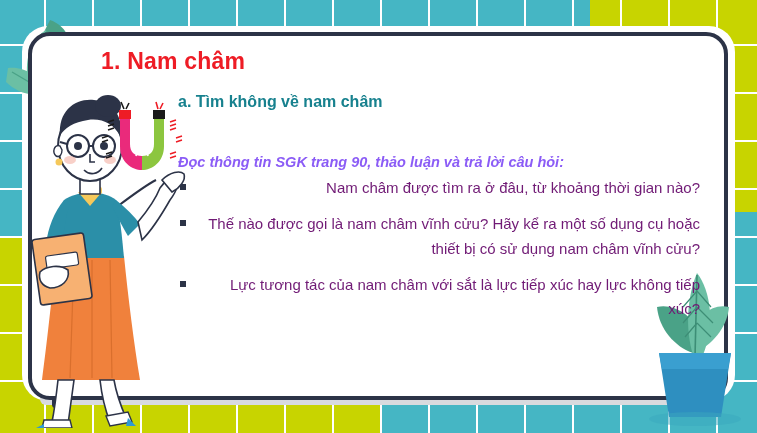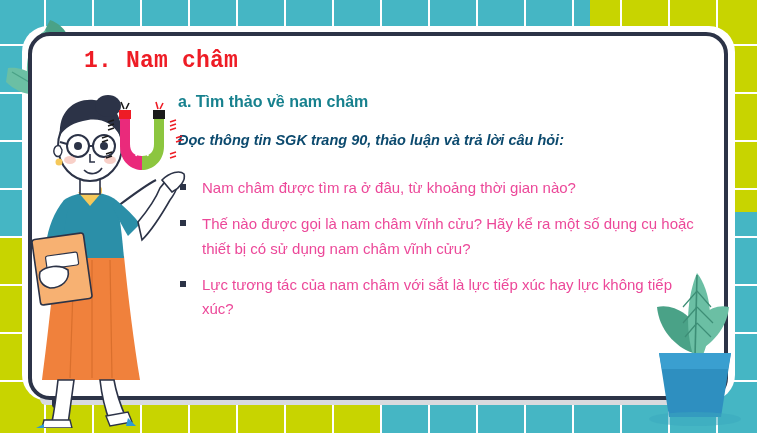--- a/index.html
+++ b/index.html
@@ -43,38 +43,38 @@
   .leg-left  { left:52px;  top:78px;  height:330px; }
   .leg-right { right:40px; top:120px; height:285px; }
   .board-shadow {
     position:absolute; left:40px; bottom:28px; width:676px; height:12px;
     background:#d8dade; border-radius:6px; z-index:4;
   }
 
   
   .content { position:absolute; inset:0; z-index:8; }
   .h-title {
-    position:absolute; left:84px; top:48px;
-    font-size:23px; font-weight:bold; color:#ee1c25; letter-spacing:.2px;font-family:Liberation Mono, monospace;
+    position:absolute; left:101px; top:48px;
+    font-size:23px; font-weight:bold; color:#ee1c25; letter-spacing:.2px;
   }
   .h-sub {
     position:absolute; left:178px; top:93px;
     font-size:16px; font-weight:bold; color:#17818e;
   }
   .h-instruction {
-    position:absolute; left:178px; top:132px;
-    font-size:14.5px; font-weight:bold; font-style:italic; color:#0c4a6e;
+    position:absolute; left:178px; top:154px;
+    font-size:14.5px; font-weight:bold; font-style:italic; color:#8b5cf6;
   }
   .bullets { position:absolute; left:178px; top:176px; width:522px; }
   .bullet { position:relative; padding-left:24px; margin-bottom:12px; }
   .bullet .sq {
     position:absolute; left:2px; top:8px; width:6px; height:6px; background:#2c3347;
   }
   .bullet .txt {
-    font-size:15px; color:#ec4899; line-height:1.62; display:block;
+    font-size:15px; color:#701a75; line-height:1.62; display:block;text-align:right;
   }
 
   
   .plant-tl { position:absolute; left:6px; top:12px; width:92px; height:120px; z-index:2; }
 
   
   .plant-br { position:absolute; right:4px; bottom:6px; width:118px; height:190px; z-index:7; }
 
   
   .teacher { position:absolute; left:22px; top:88px; width:180px; height:340px; z-index:9; }
@@ -162,21 +162,21 @@
   </svg>
 
   <div class="board-leg leg-left"></div>
   <div class="board-leg leg-right"></div>
   <div class="board-shadow"></div>
 
   <div class="board"></div>
 
   <div class="content">
     <div class="h-title">1. Nam châm</div>
-    <div class="h-sub">a. Tìm thảo về nam châm</div>
+    <div class="h-sub">a. Tìm không về nam châm</div>
     <div class="h-instruction">Đọc thông tin SGK trang 90, thảo luận và trả lời câu hỏi:</div>
 
     <div class="bullets">
       <div class="bullet">
         <span class="sq"></span>
         <span class="txt">Nam châm được tìm ra ở đâu, từ khoảng thời gian nào?</span>
       </div>
       <div class="bullet">
         <span class="sq"></span>
         <span class="txt">Thế nào được gọi là nam châm vĩnh cửu? Hãy kể ra một số dụng cụ hoặc thiết bị có sử dụng nam châm vĩnh cửu?</span>

